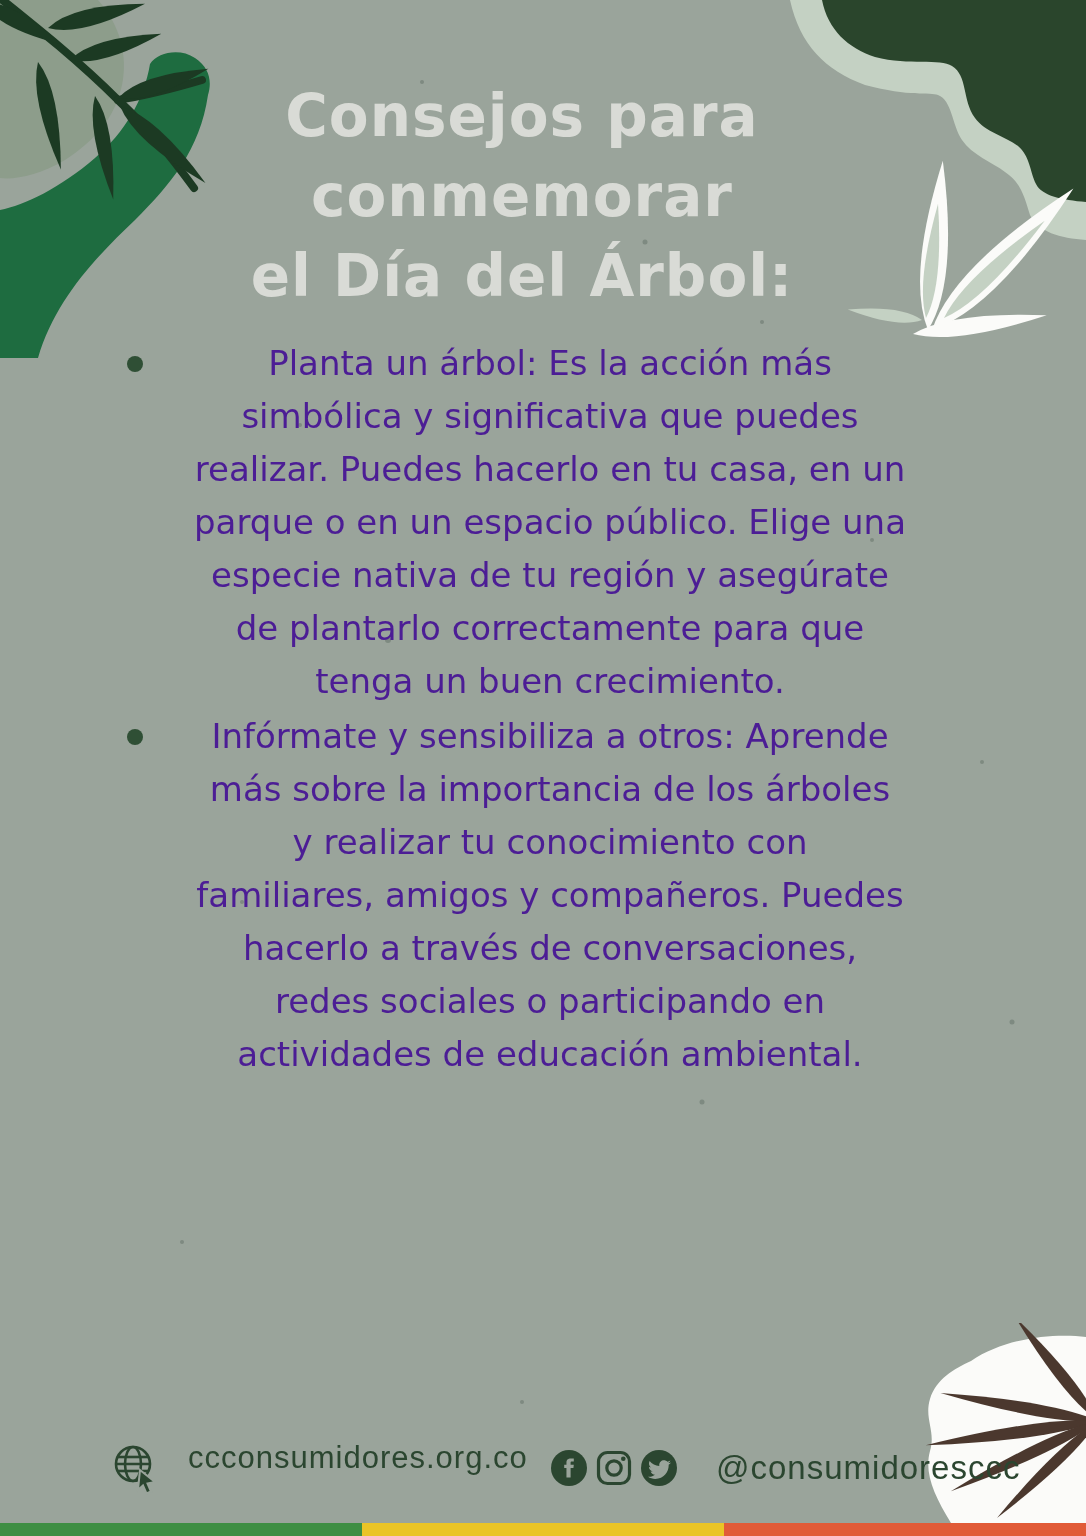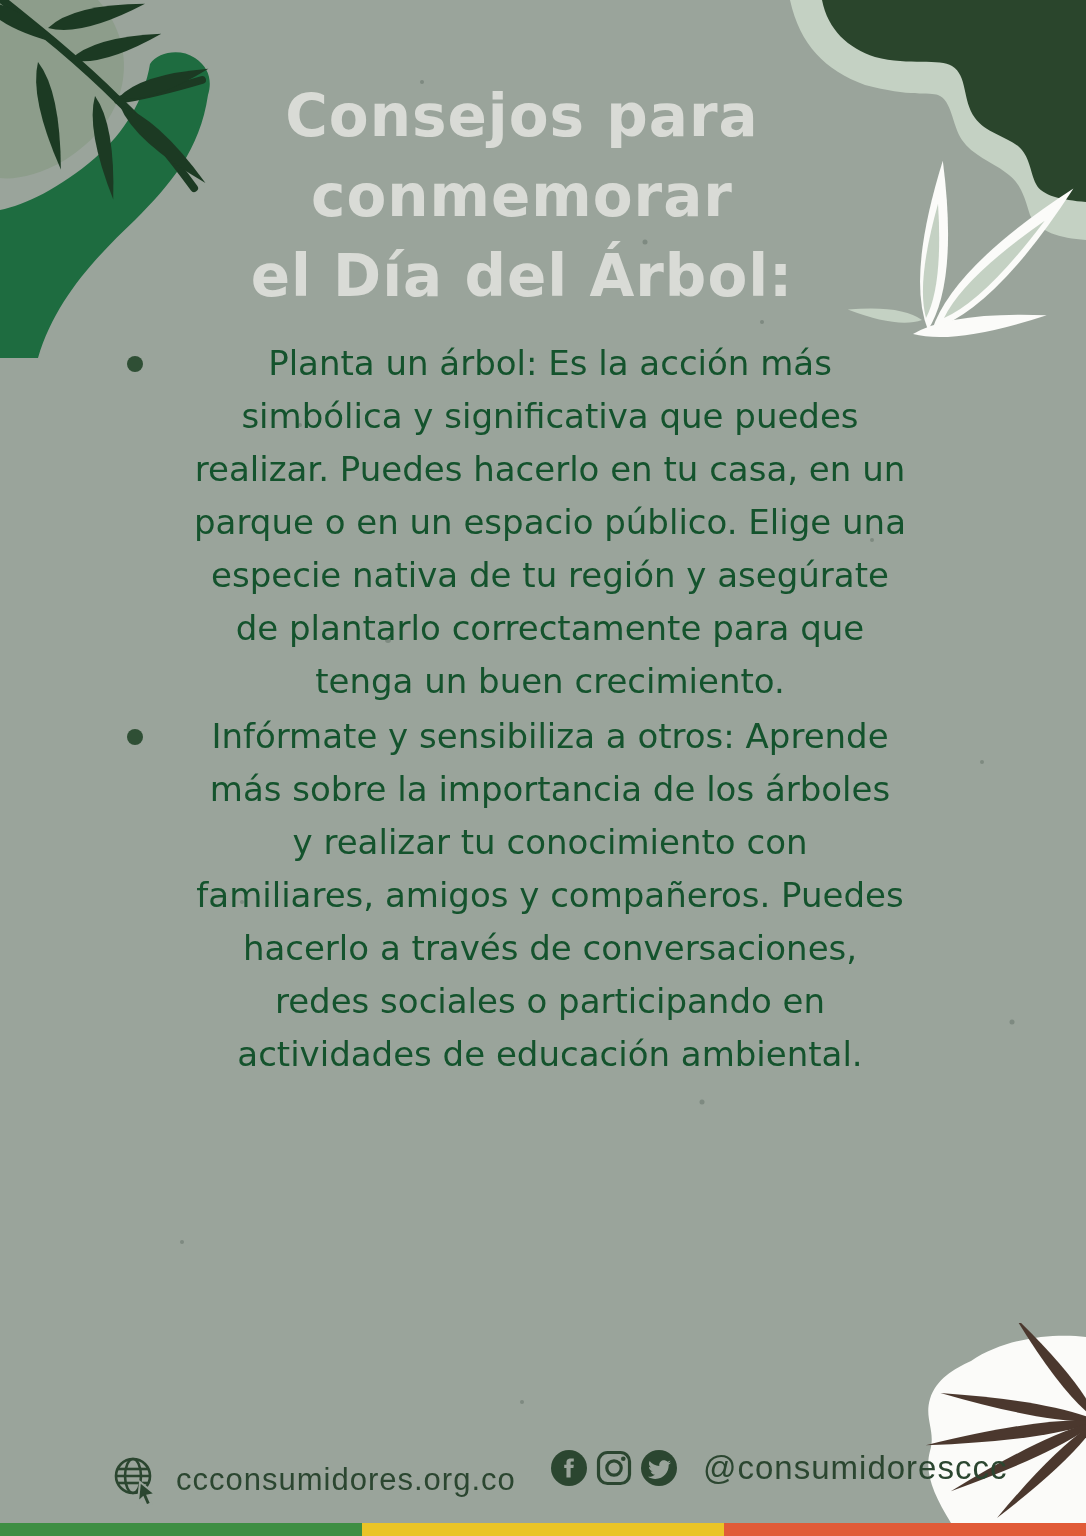--- a/index.html
+++ b/index.html
@@ -35,45 +35,45 @@
     position:absolute;
     top:337px;left:105px;width:890px;
     margin:0;padding:0;
     list-style:none;
   }
   .bullet-list li{
     position:relative;
     margin:0 0 2px 0;
     text-align:center;
     font-size:34px;line-height:53px;
-    color:#14532d;
+    color:#4c1d95;
     white-space:pre-line;
   }
   .bullet-list li::before{
     content:"";
     position:absolute;
     left:22px;top:19px;
     width:16px;height:16px;
     border-radius:50%;
     background:#2F4F35;
   }
   .footer{
     position:absolute;
     left:0;top:1436px;width:1086px;height:70px;
   }
-  .footer .site-group{position:absolute;left:110px;top:12px;height:64px;display:flex;align-items:center;}
+  .footer .site-group{position:absolute;left:110px;top:4px;height:64px;display:flex;align-items:flex-start;gap:12px;}
   .footer .social-group{position:absolute;left:550px;top:0;height:64px;display:flex;align-items:center;}
   .footer-text{
     color:#2B4630;
     font-family:"Liberation Sans", sans-serif;
     font-size:31px;
     letter-spacing:1px;
   }
   .site-group .footer-text{margin-left:14px;}
-  .social-group .footer-text{margin-left:18px;font-size:33px;}
+  .social-group .footer-text{margin-left:31px;font-size:33px;}
   .social-icon{margin-right:7px;}
 
   .stripe{
     position:absolute;bottom:0;left:0;width:1086px;height:13px;
     display:flex;
   }
   .stripe div{height:13px;width:362px;}
   .stripe .seg-green{background:#3E8E43;}
   .stripe .seg-yellow{background:#EAC427;}
   .stripe .seg-red{background:#E15B38;}

